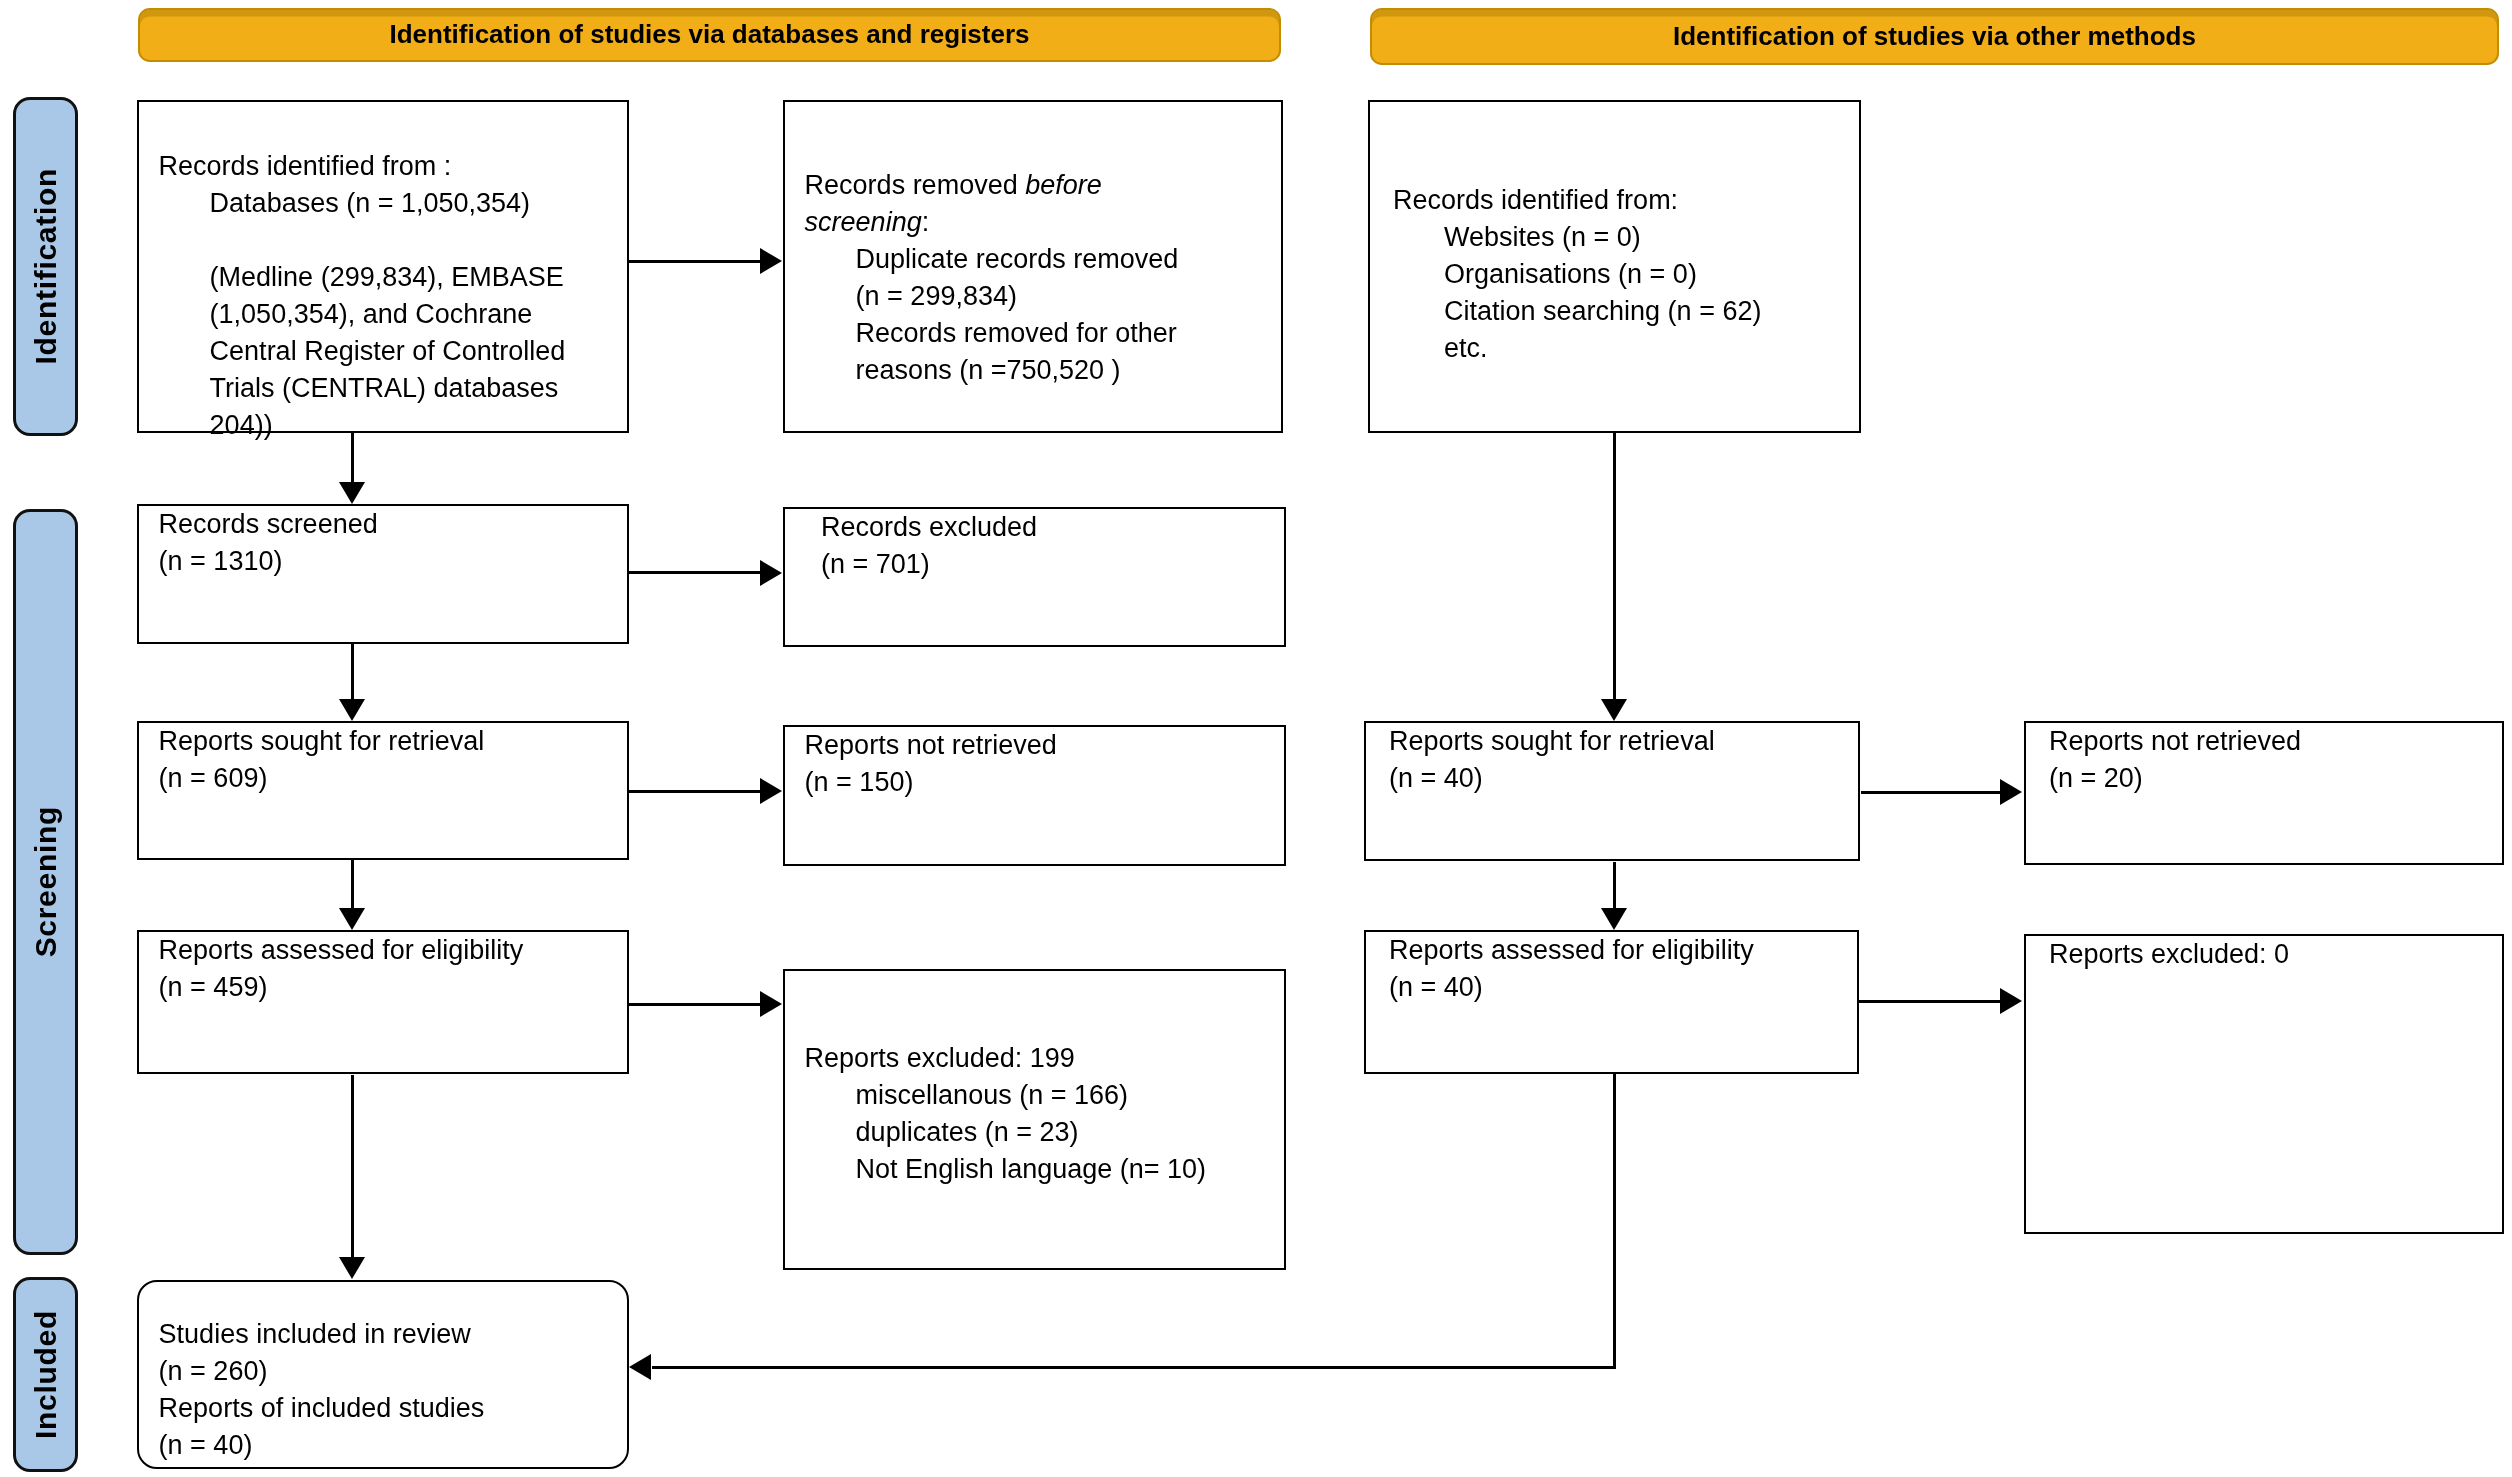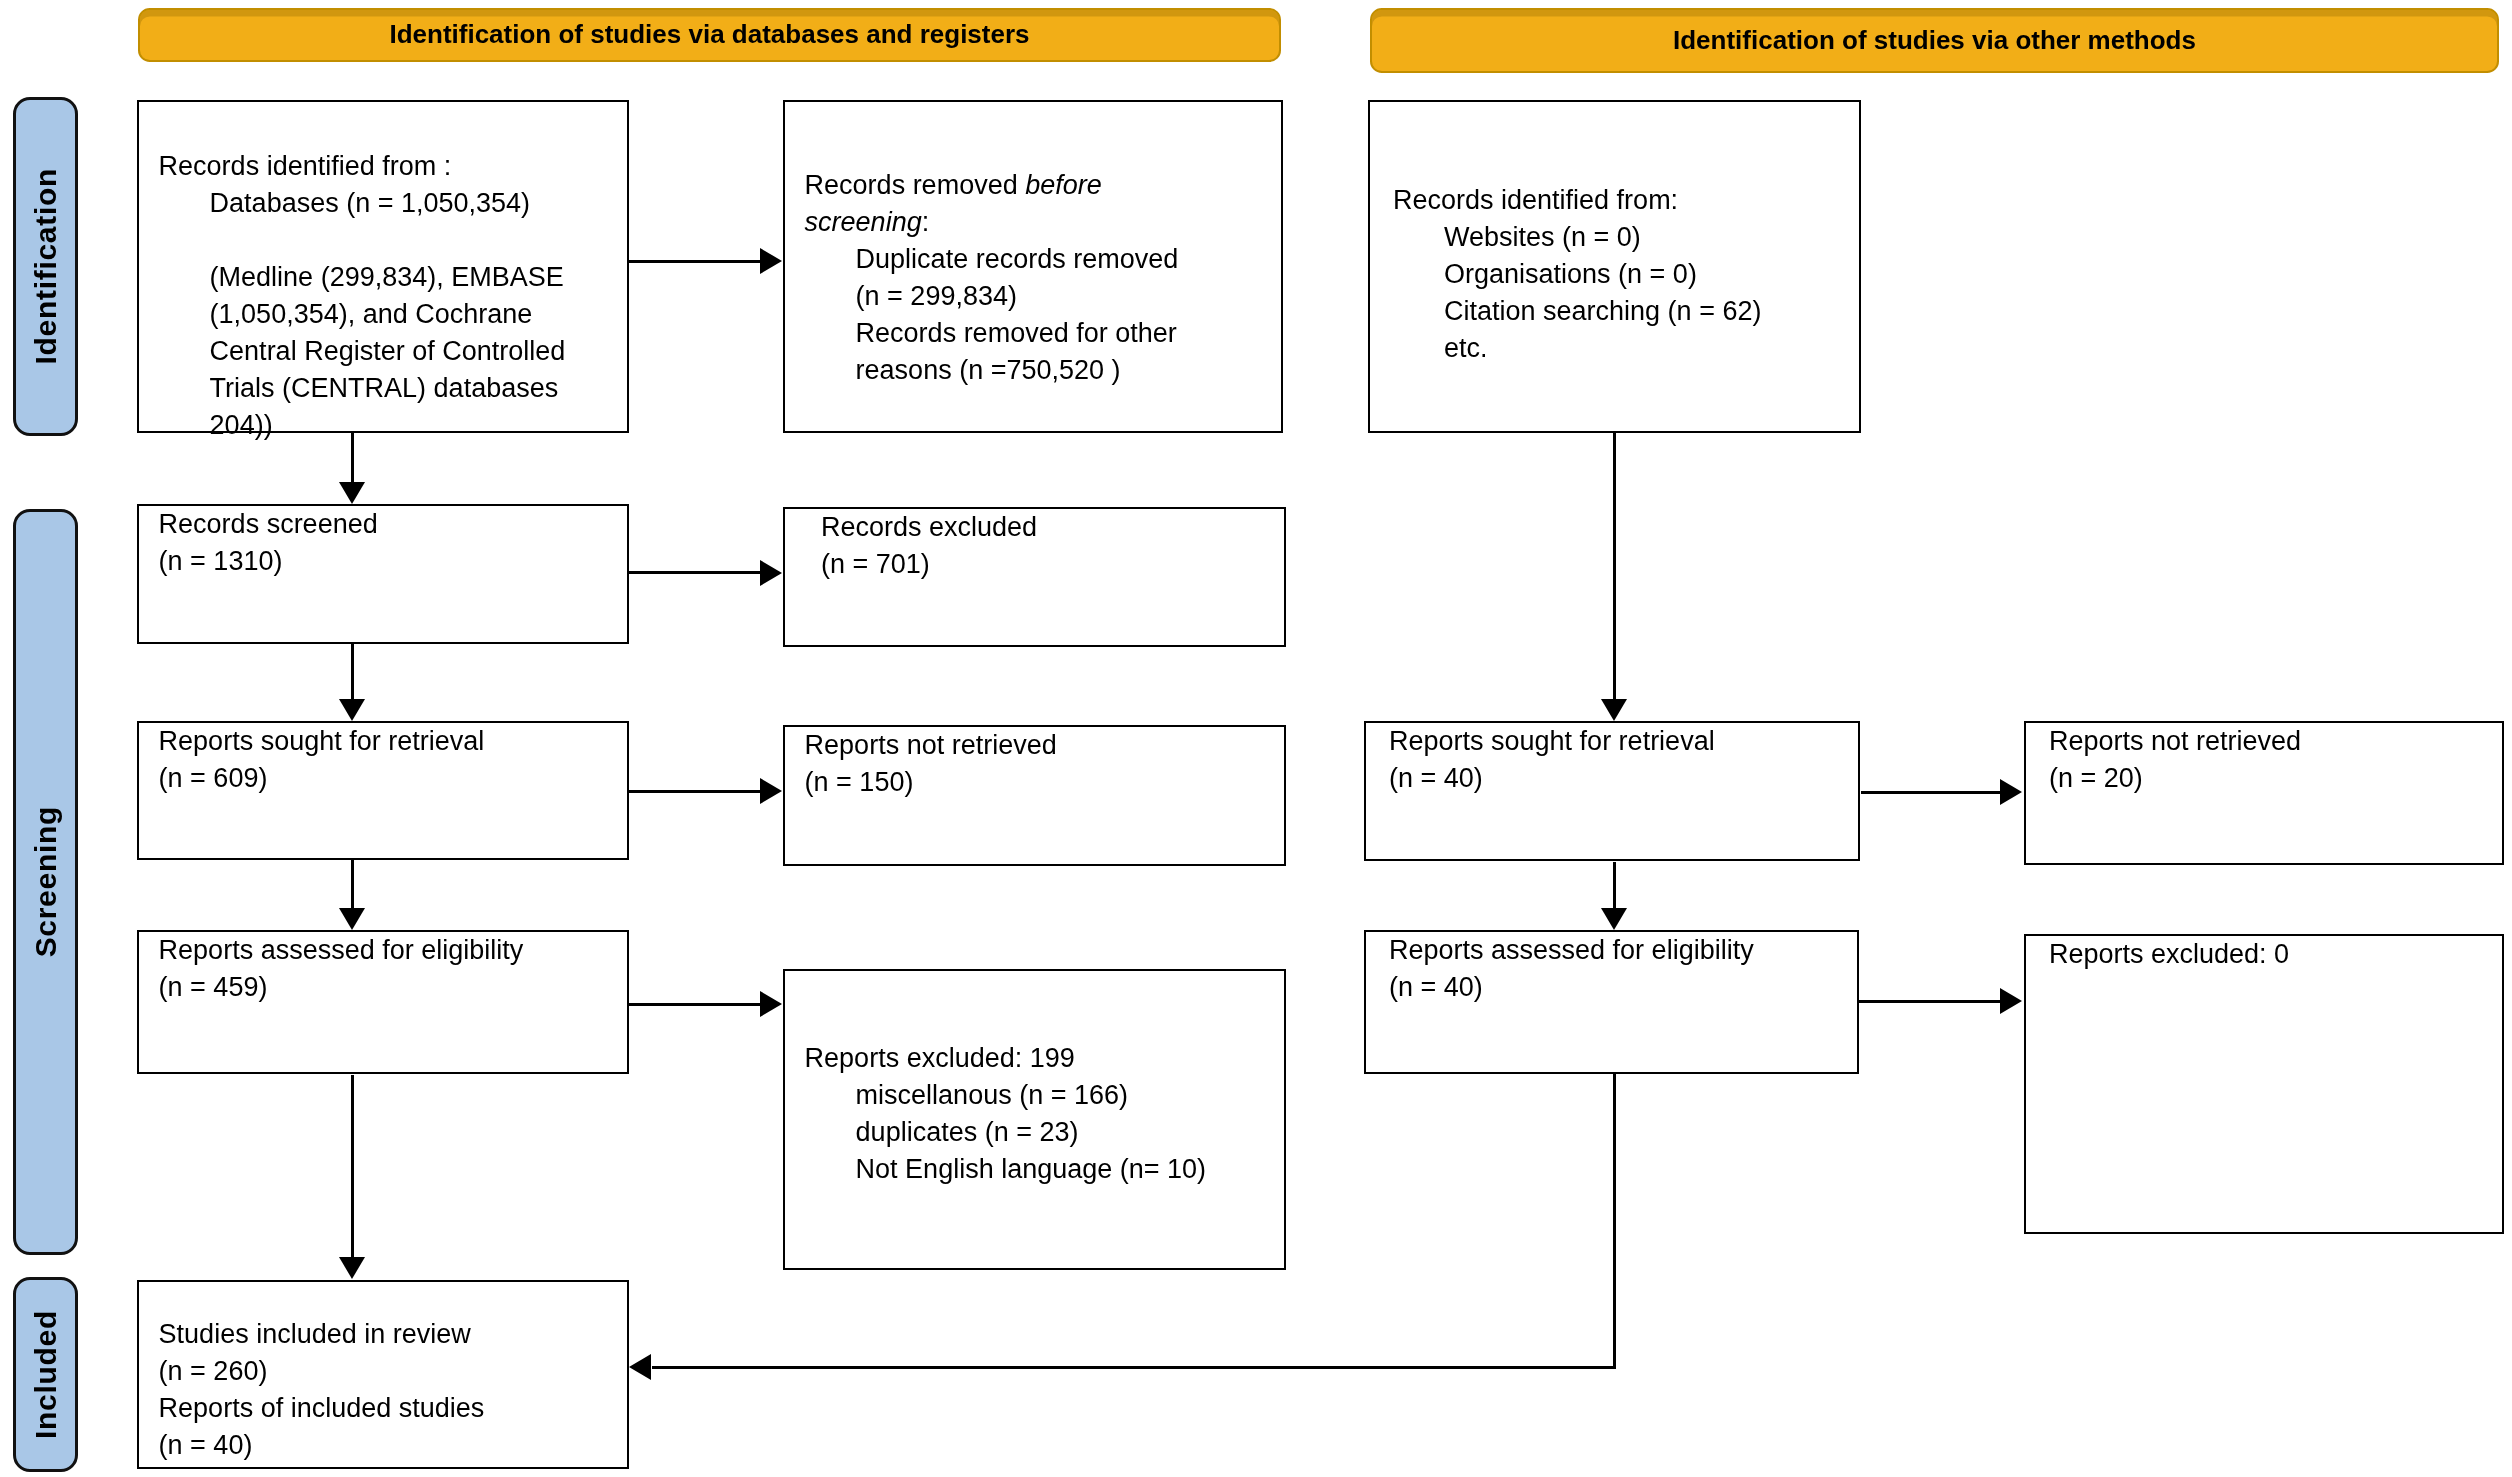--- a/index.html
+++ b/index.html
@@ -31,21 +31,21 @@
   i{font-style:italic;}
 </style>
 </head>
 <body>
 
 <div class="canvas">
 
   <div class="banner" style="left:138px;top:7.8px;width:1143px;height:54px;">
     <span>Identification of studies via databases and registers</span>
   </div>
-  <div class="banner" style="left:1370px;top:7.8px;width:1129px;height:65px;">
+  <div class="banner" style="left:1370px;top:7.8px;width:1129px;height:57px;">
     <span>Identification of studies via other methods</span>
   </div>
 
   <div class="stage" style="left:13px;top:97px;width:65px;height:339px;">
     <span>Identification</span>
   </div>
   <div class="stage" style="left:13px;top:509px;width:65px;height:746px;">
     <span>Screening</span>
   </div>
   <div class="stage" style="left:13px;top:1277px;width:65px;height:195px;">
@@ -97,21 +97,21 @@
     <div>(n = 459)</div>
   </div>
 
   <div class="bx" style="left:783px;top:930px;width:503px;height:301px;padding:69px 16.3px 0 19.6px;margin-top:39px;">
     <div>Reports excluded: 199</div>
     <div class="indent">miscellanous (n = 166)</div>
     <div class="indent">duplicates (n = 23)</div>
     <div class="indent">Not English language (n= 10)</div>
   </div>
 
-  <div class="bx" style="left:137px;top:1280px;width:492px;height:189px;padding:34px 16.3px 0 19.6px;">
+  <div class="bx" style="left:137px;top:1280px;width:492px;height:189px;padding:34px 16.3px 0 19.6px;border-radius:20px;">
     <div>Studies included in review</div>
     <div>(n = 260)</div>
     <div>Reports of included studies</div>
     <div>(n = 40)</div>
   </div>
 
   <div class="bx" style="left:1368px;top:100px;width:493px;height:333px;padding:80px 16.3px 0 23px;">
     <div>Records identified from:</div>
     <div class="indent">Websites (n = 0)</div>
     <div class="indent">Organisations (n = 0)</div>

